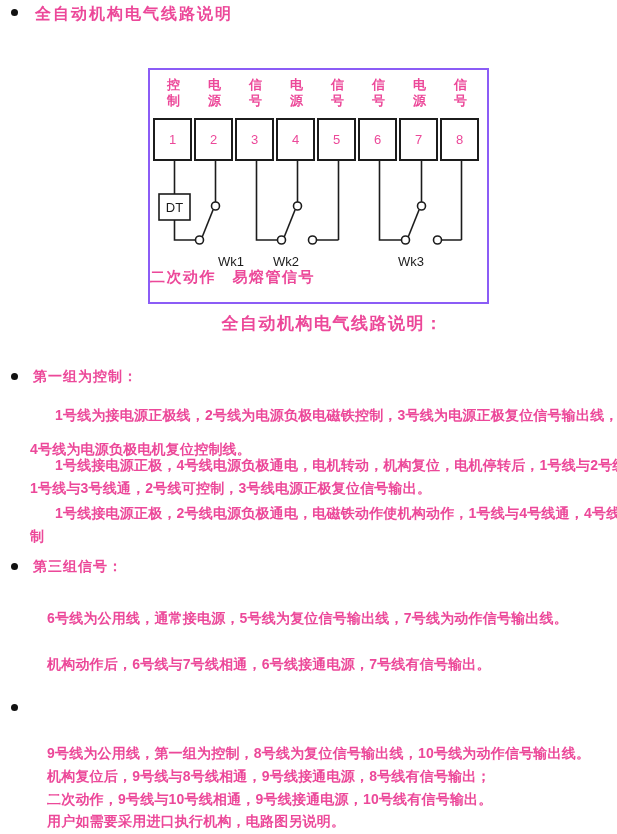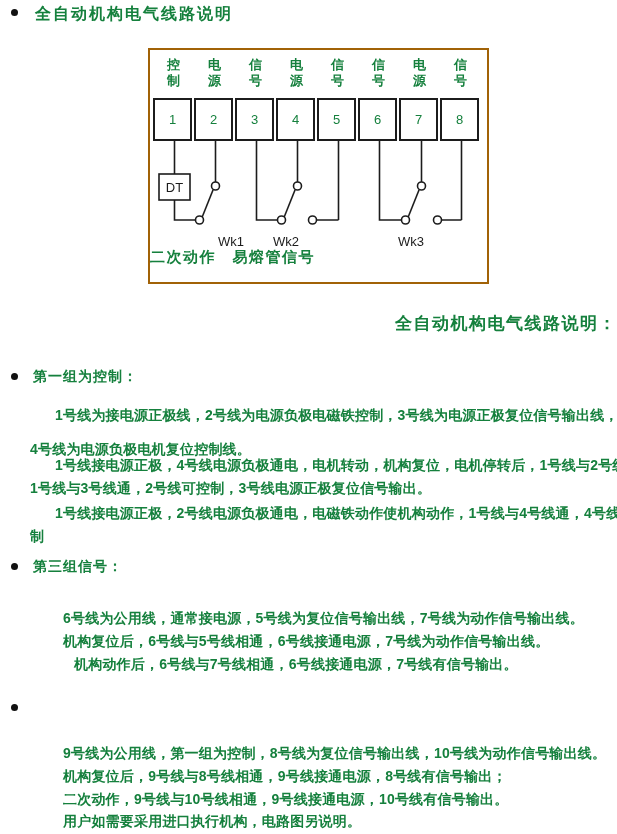--- a/index.html
+++ b/index.html
@@ -1,31 +1,31 @@
 <!DOCTYPE html>
 <html><head>
 <meta charset="utf-8">
 <style>
   * { margin:0; padding:0; box-sizing:border-box; }
   html,body { background:#ffffff; }
   .page {
     position:relative; width:617px; height:834px; background:#ffffff;
-    font-family:"Liberation Sans", sans-serif; color:#15803d; overflow:hidden;text-decoration:underline;
+    font-family:"Liberation Sans", sans-serif; color:#ec4899; overflow:hidden;text-decoration:underline;
   }
   .bullet {
     position:absolute; width:7px; height:7px; border-radius:50%; background:#111;
   }
   .doc-title {
     position:absolute; top:4px; left:35px; font-size:16px; font-weight:700;
     letter-spacing:2px; white-space:nowrap;
   }
   
   .diagram {
-    position:absolute; left:148px; top:48px; width:341px; height:236px;
-    border:2px solid #a16207; background:#fff;
+    position:absolute; left:148px; top:68px; width:341px; height:236px;
+    border:2px solid #8b5cf6; background:#fff;
   }
   .col-labels { position:absolute; top:7px; left:3px; width:332px; display:flex; }
   .col-label {
     width:41px; text-align:center; font-size:13px; font-weight:700;
   }
   .col-label .vlabel {
     display:inline-block; width:14px; line-height:16px; word-break:break-all;
   }
   .terminal-row { position:absolute; top:48px; left:3px; display:flex; }
   .terminal-box {
@@ -34,34 +34,34 @@
     font-size:13px; font-weight:400; background:#fff;
   }
   .terminal-box:last-child { margin-right:0; }
   .wires { position:absolute; left:0; top:0; width:337px; height:232px; }
   .diagram-caption {
     position:absolute; top:198px; left:0; right:0; text-align:left;
     font-size:15px; font-weight:700; letter-spacing:1.5px; white-space:nowrap;
   }
   
   .subtitle {
-    position:absolute; top:312px; left:0; right:0; text-align:right;
+    position:absolute; top:312px; left:0; right:0; text-align:center;
     padding-left:48px; font-size:17px; font-weight:700; letter-spacing:1.5px;
     white-space:nowrap;
   }
   .sec-heading {
     position:absolute; left:33px; font-size:14px; font-weight:700;
     letter-spacing:1px; white-space:nowrap;
   }
   .bline {
     position:absolute; left:30px; font-size:14px; font-weight:700;
     line-height:23px; letter-spacing:0.2px; white-space:nowrap;
   }
   .bline.indent { left:55px; }
-  .bline.g23 { left:63px; }
+  .bline.g23 { left:47px; }
 </style>
 </head>
 <body>
 
 <div class="page">
 
   <div class="bullet" style="top:9px; left:11px;"></div>
   <div class="doc-title">全自动机构电气线路说明</div>
 
   <div class="diagram">
@@ -135,22 +135,21 @@
   <div class="bline indent" style="top:404px;">1号线为接电源正极线，2号线为电源负极电磁铁控制，3号线为电源正极复位信号输出线，</div>
   <div class="bline" style="top:438px;">4号线为电源负极电机复位控制线。</div>
   <div class="bline indent" style="top:454px;">1号线接电源正极，4号线电源负极通电，电机转动，机构复位，电机停转后，1号线与2号线通，</div>
   <div class="bline" style="top:477px;">1号线与3号线通，2号线可控制，3号线电源正极复位信号输出。</div>
   <div class="bline indent" style="top:502px;">1号线接电源正极，2号线电源负极通电，电磁铁动作使机构动作，1号线与4号线通，4号线可控</div>
   <div class="bline" style="top:525px;">制</div>
 
   <div class="bullet" style="top:563px; left:11px;"></div>
   <div class="sec-heading" style="top:558px;">第三组信号：</div>
   <div class="bline g23" style="top:607px;">6号线为公用线，通常接电源，5号线为复位信号输出线，7号线为动作信号输出线。</div>
-  <div class="bline g23" style="top:630px;">机构复位后，6号线与5号线相通，6号线接通电源，7号线为动作信号输出线。</div>
-  <div class="bline g23" style="top:653px;margin-left:11px;">机构动作后，6号线与7号线相通，6号线接通电源，7号线有信号输出。</div>
+  <div class="bline g23" style="top:653px;">机构动作后，6号线与7号线相通，6号线接通电源，7号线有信号输出。</div>
 
   <div class="bullet" style="top:704px; left:11px;"></div>
   <div class="bline g23" style="top:742px;">9号线为公用线，第一组为控制，8号线为复位信号输出线，10号线为动作信号输出线。</div>
   <div class="bline g23" style="top:765px;">机构复位后，9号线与8号线相通，9号线接通电源，8号线有信号输出；</div>
   <div class="bline g23" style="top:788px;">二次动作，9号线与10号线相通，9号线接通电源，10号线有信号输出。</div>
   <div class="bline g23" style="top:810px;">用户如需要采用进口执行机构，电路图另说明。</div>
 
 </div>
 
 </body></html>

